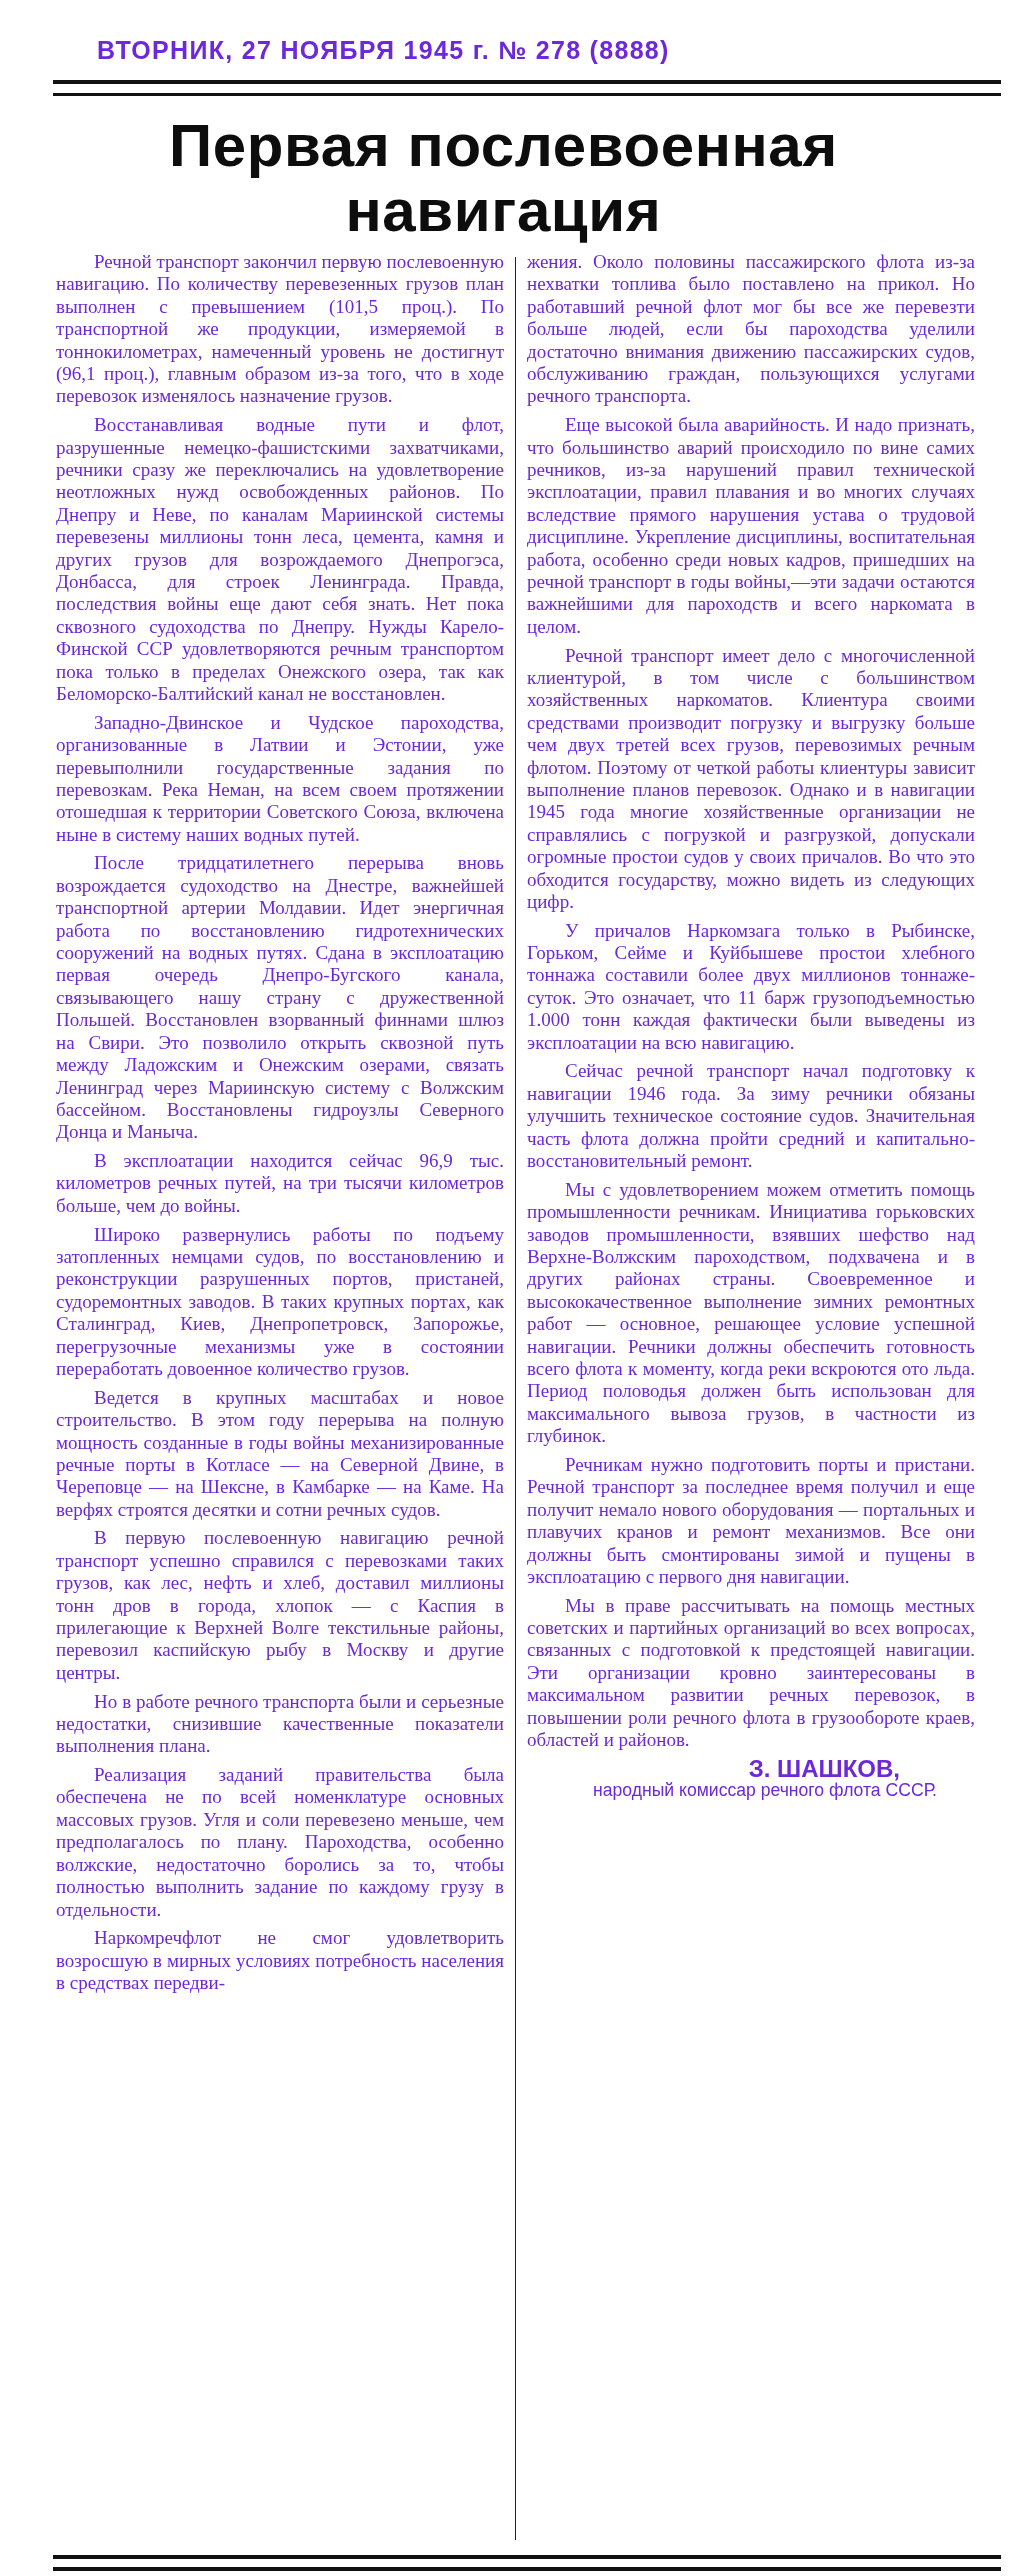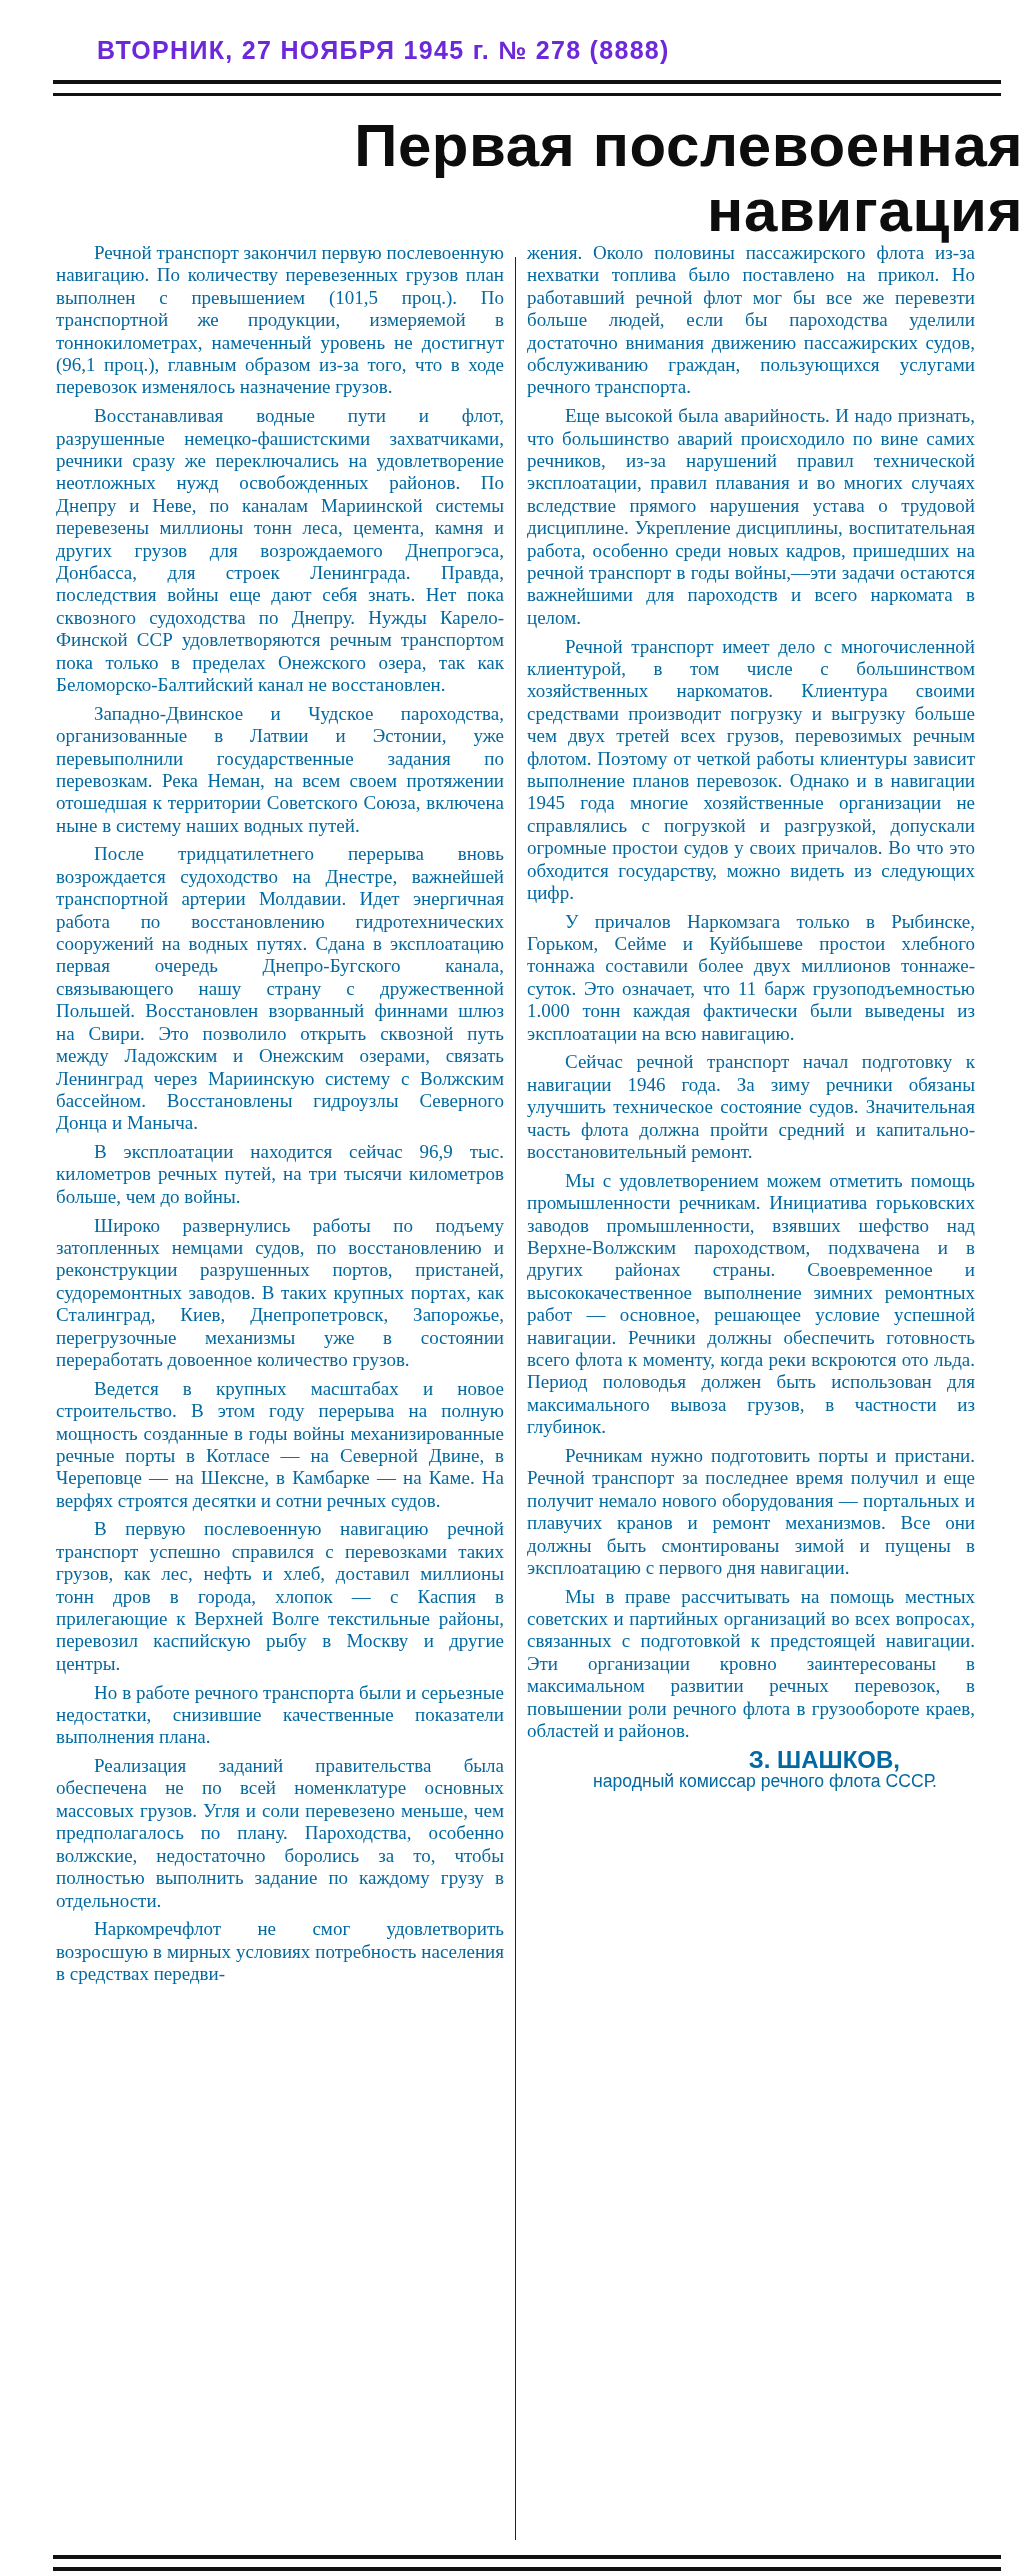--- a/index.html
+++ b/index.html
@@ -1,21 +1,21 @@
 <!DOCTYPE html>
 <html style="font-size:10px"><head>
 <meta charset="utf-8">
 <style>
   html,body{margin:0;padding:0;background:#fff;}
   body{width:1023px;height:2576px;position:relative;overflow:hidden;color:#111;font-family:"Liberation Serif","DejaVu Serif",serif;}
   .dateline{position:absolute;left:69px;top:36px;font-family:"Liberation Sans","DejaVu Sans",sans-serif;font-weight:bold;font-size:25px;letter-spacing:1.3px;color:#6d28d9;margin-left:28px;}
   .rule-top{position:absolute;left:53px;right:22px;top:80px;height:3.8px;background:#111;}
   .rule-top2{position:absolute;left:53px;right:22px;top:93px;height:3.1px;background:#111;}
-  .headline{position:absolute;left:0;right:0;top:113px;text-align:right;font-family:"Liberation Sans","DejaVu Sans",sans-serif;font-weight:bold;font-size:60px;line-height:65px;color:#0d0d0d;letter-spacing:0.6px;}
-  .col{position:absolute;top:242px;font-size:19px;line-height:22.4px;text-align:justify;color:#0369a1;}
+  .headline{position:absolute;left:0;right:16px;top:113px;text-align:center;font-family:"Liberation Sans","DejaVu Sans",sans-serif;font-weight:bold;font-size:60px;line-height:65px;color:#0d0d0d;letter-spacing:0.6px;}
+  .col{position:absolute;top:251px;font-size:19px;line-height:22.4px;text-align:justify;color:#6d28d9;}
   .col-left{left:56px;width:448px;}
   .col-right{left:527px;width:448px;}
   .col p{margin:0 0 6.3px 0;text-indent:38px;hyphens:auto;}
   .col-right p.cont{text-indent:0;}
   .col-divider{position:absolute;left:515px;top:257px;width:1.3px;height:2283px;background:#222;}
   .signature{text-align:right;padding-right:75px;font-family:"Liberation Sans","DejaVu Sans",sans-serif;font-weight:bold;font-size:24px;}
   .sig-title{margin-left:66px;font-family:"Liberation Sans","DejaVu Sans",sans-serif;font-size:17.6px;line-height:20px;text-align:left;}
   .rule-bottom{position:absolute;left:53px;right:22px;top:2555px;height:3.8px;background:#111;}
   .rule-bottom2{position:absolute;left:53px;right:22px;top:2567px;height:3.8px;background:#111;}
 </style>

